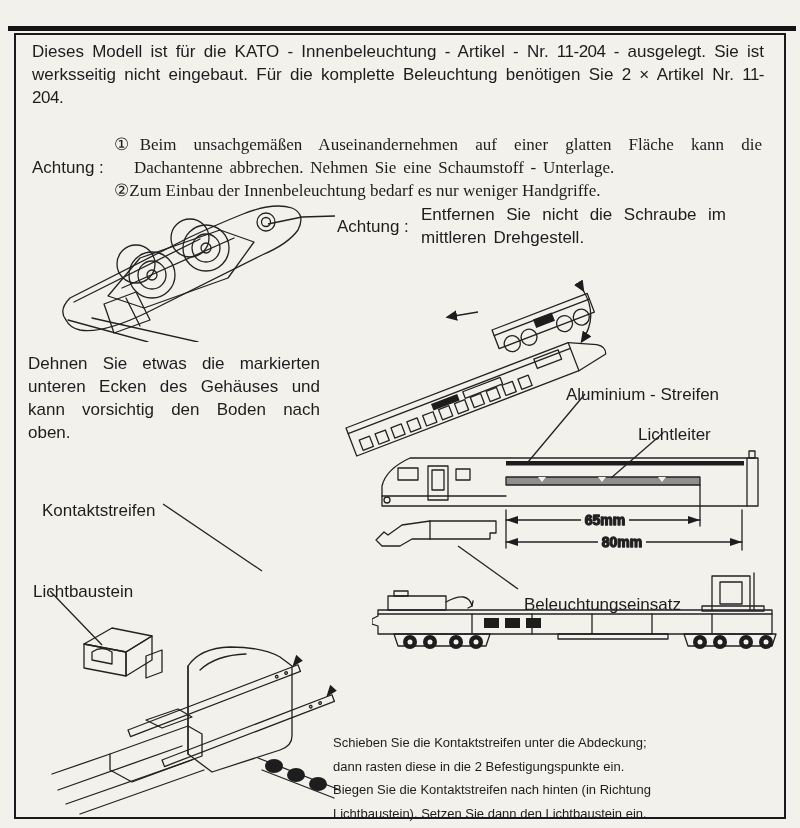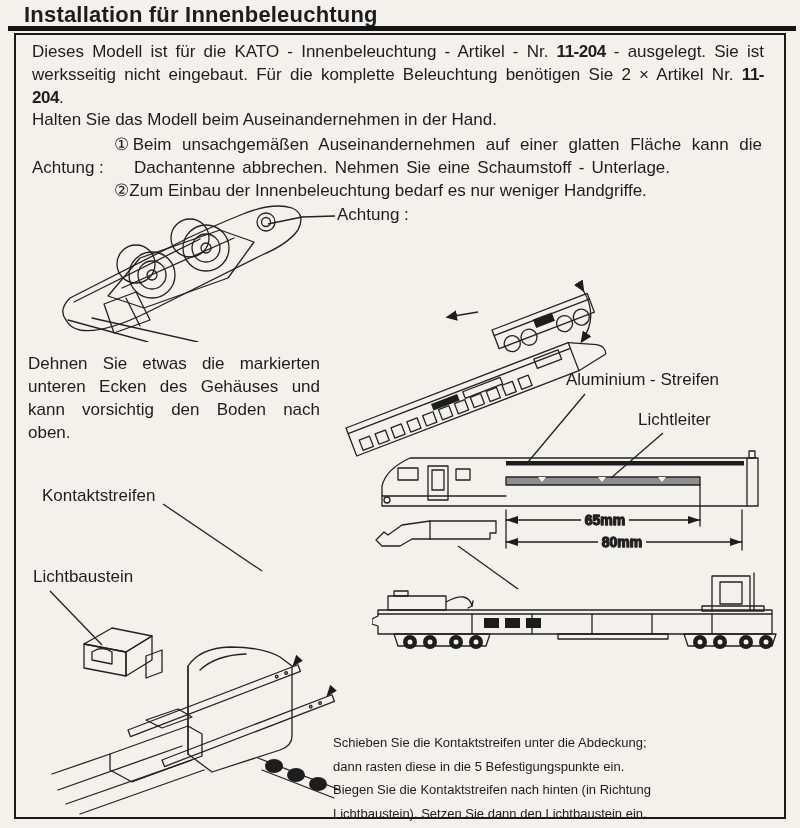--- a/index.html
+++ b/index.html
@@ -7,68 +7,68 @@
     position:relative;width:800px;height:828px;overflow:hidden;
     background:#f3f1ec;color:#1d1d1d;
     font-family:"Liberation Sans",sans-serif;
   }
   .abs{position:absolute;}
   .title{font-size:22px;font-weight:bold;letter-spacing:.2px;white-space:nowrap;}
   .rule{background:#151515;}
   .frame{border:2px solid #1a1a1a;}
   .para{font-size:17px;line-height:23px;text-align:justify;word-spacing:2.5px;}
   .plain{font-size:17px;line-height:23px;}
-  .bold{font-weight:bold;letter-spacing:-.5px;}
-  .label{font-size:17px;white-space:nowrap;}
+  .bold{font-weight:normal;letter-spacing:-.5px;}
+  .label{font-size:17px;white-space:nowrap;margin-top:15px;}
   .row{display:flex;align-items:center;}
   .hang{text-indent:-20px;padding-left:20px;}
   .num{font-size:17px;}
   svg{display:block;}
   .ln{stroke:#222;stroke-width:1.3;fill:none;stroke-linecap:round;stroke-linejoin:round;}
   .fill{fill:#1d1d1d;stroke:none;}
   .dimtxt{font-size:14px;font-weight:bold;font-family:"Liberation Sans",sans-serif;fill:#1d1d1d;}
 </style>
 </head>
 <body>
 
 <div class="page">
 
-  <div class="abs title" style="left:24px;top:2px;">Installation für Innenbeleuchtung</div>
   <div class="abs rule" style="left:8px;top:26px;width:788px;height:5px;"></div>
 
   <div class="abs frame" style="left:14px;top:33px;width:768px;height:782px;"></div>
 
   <div class="abs para" style="left:32px;top:40px;width:732px;">
     <span>Dieses Modell ist für die KATO - Innenbeleuchtung - Artikel - Nr.</span>
     <span class="bold">11-204</span><span> - ausgelegt. Sie ist werksseitig nicht eingebaut. Für die komplette Beleuchtung benötigen Sie 2 × Artikel Nr.</span>
     <span class="bold">11-204</span><span>.</span>
   </div>
 
-  <div class="abs plain" style="left:32px;top:108px;width:740px;">Halten Sie das Modell beim Auseinandernehmen in der Hand.</div>
 
   <div class="abs row" style="left:32px;top:133px;width:730px;">
     <div class="plain" style="width:82px;flex:none;">Achtung :</div>
-    <div style="flex:1;">
+    <div style="flex:1;font-family:Liberation Serif, serif;">
       <div class="para hang"><span class="num">①</span><span>Beim unsachgemäßen Auseinandernehmen auf einer glatten Fläche kann die Dachantenne abbrechen. Nehmen Sie eine Schaumstoff - Unterlage.</span></div>
       <div class="plain hang"><span class="num">②</span><span>Zum Einbau der Innenbeleuchtung bedarf es nur weniger Handgriffe.</span></div>
     </div>
   </div>
 
   <div class="abs" style="left:337px;top:203px;width:440px;">
     <div class="row">
       <div class="plain" style="width:84px;flex:none;">Achtung :</div>
+      <div class="para" style="width:305px;">Entfernen Sie nicht die Schraube im mittleren Drehgestell.</div>
     </div>
   </div>
 
   <div class="abs para" style="left:28px;top:352px;width:292px;">Dehnen Sie etwas die markierten unteren Ecken des Gehäuses und kann vorsichtig den Boden nach oben.</div>
 
   <div class="abs label" style="left:566px;top:370px;">Aluminium - Streifen</div>
   <div class="abs label" style="left:638px;top:410px;">Lichtleiter</div>
   <div class="abs label" style="left:42px;top:486px;">Kontaktstreifen</div>
   <div class="abs label" style="left:33px;top:567px;">Lichtbaustein</div>
+  <div class="abs label" style="left:524px;top:580px;">Beleuchtungseinsatz</div>
 
   <svg class="abs" style="left:48px;top:192px;" width="300" height="150" viewBox="0 0 300 150">
     <g class="ln">
       <path d="M18,128 Q10,118 22,106 L140,46 Q170,32 195,22 Q225,10 244,16 Q258,22 250,38 Q240,52 214,63 L100,120 Q55,142 32,138 Q22,136 18,128 Z"></path>
       <path d="M26,110 L152,47"></path>
       <path d="M60,104 L92,66 L172,38 L206,50 L180,86 L96,116 Z"></path>
       <circle cx="104" cy="83" r="23"></circle>
         <circle cx="104" cy="83" r="14"></circle>
         <circle cx="104" cy="83" r="5"></circle>
       <circle cx="88" cy="72" r="19"></circle>
@@ -242,21 +242,21 @@
         <ellipse class="fill" cx="224" cy="208" rx="9" ry="7"></ellipse>
         <ellipse class="fill" cx="246" cy="217" rx="9" ry="7"></ellipse>
         <ellipse class="fill" cx="268" cy="226" rx="9" ry="7"></ellipse>
         <path d="M212,212 L284,240"></path>
       </g>
     </g>
   </svg>
 
   <div class="abs" style="left:333px;top:731px;width:452px;font-size:13px;line-height:23.5px;">
     <div>Schieben Sie die Kontaktstreifen unter die Abdeckung;</div>
-    <div>dann rasten diese in die 5 Befestigungspunkte ein.</div>
+    <div>dann rasten diese in die 2 Befestigungspunkte ein.</div>
     <div>Biegen Sie die Kontaktstreifen nach hinten (in Richtung</div>
     <div>Lichtbaustein). Setzen Sie dann den Lichtbaustein ein.</div>
   </div>
 
   <svg class="abs" style="left:0;top:0;pointer-events:none;" width="800" height="828" viewBox="0 0 800 828">
     <defs>
       <marker id="ah" markerWidth="9" markerHeight="8" refX="7" refY="4" orient="auto">
         <path d="M0,0 L9,4 L0,8 Z" fill="#1d1d1d"></path>
       </marker>
     </defs>

